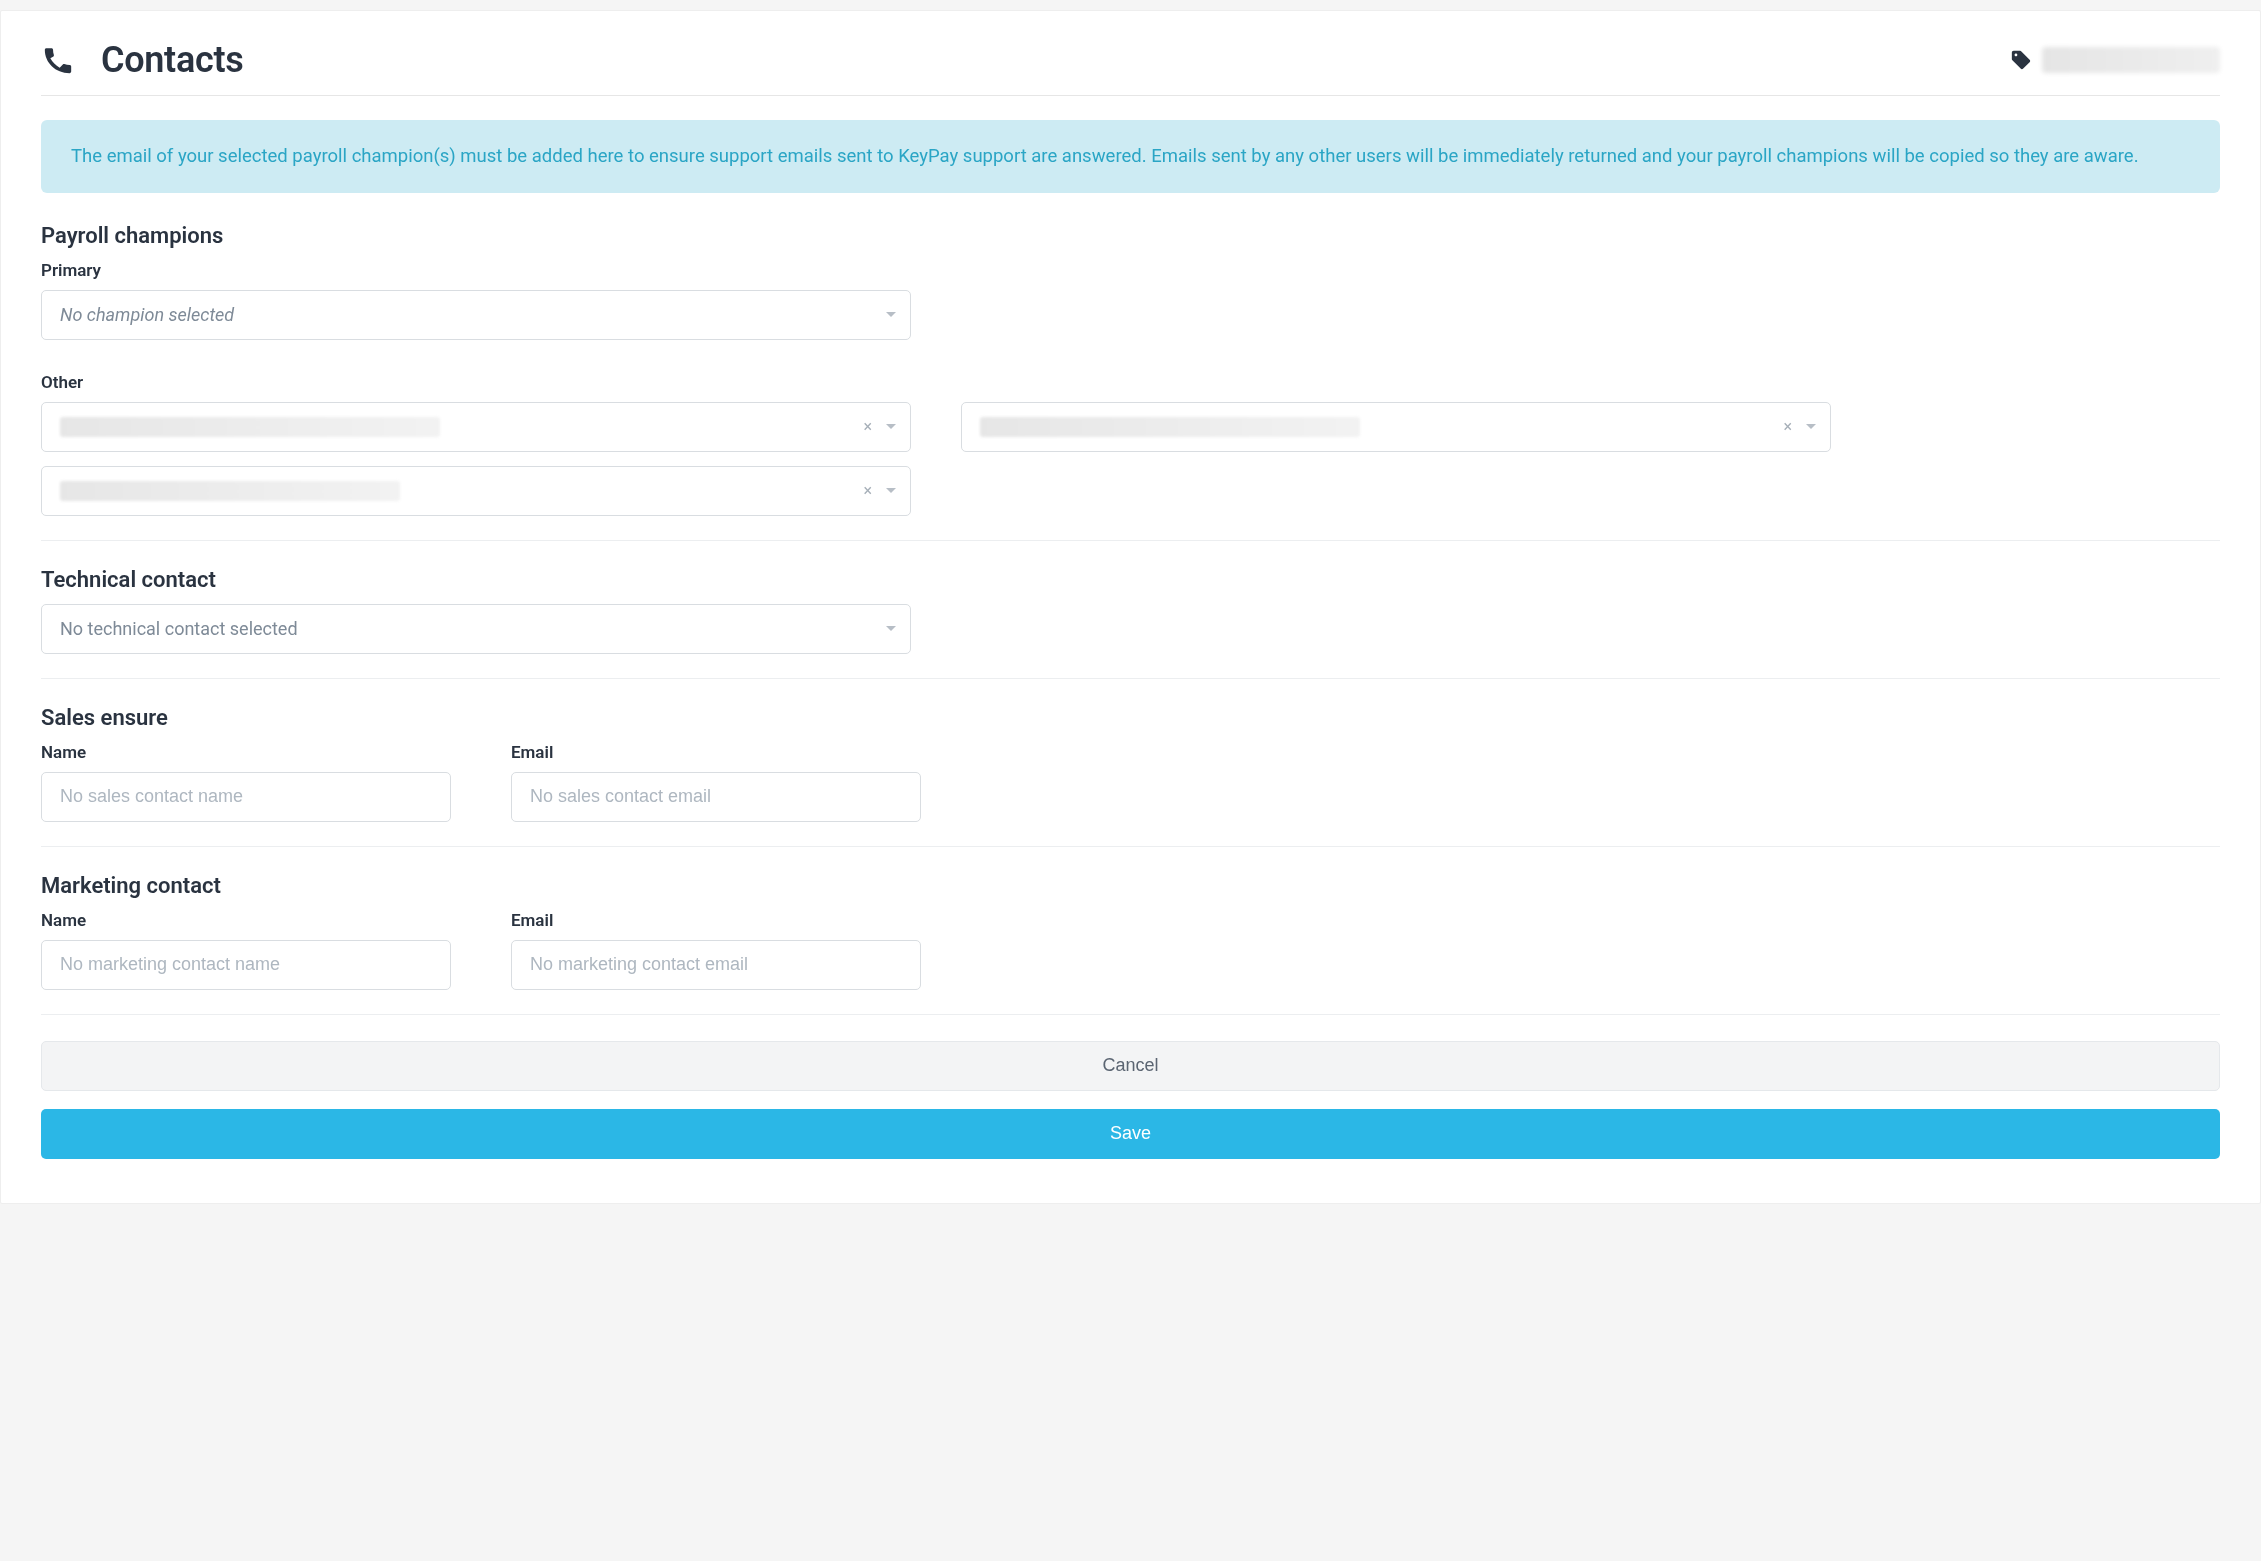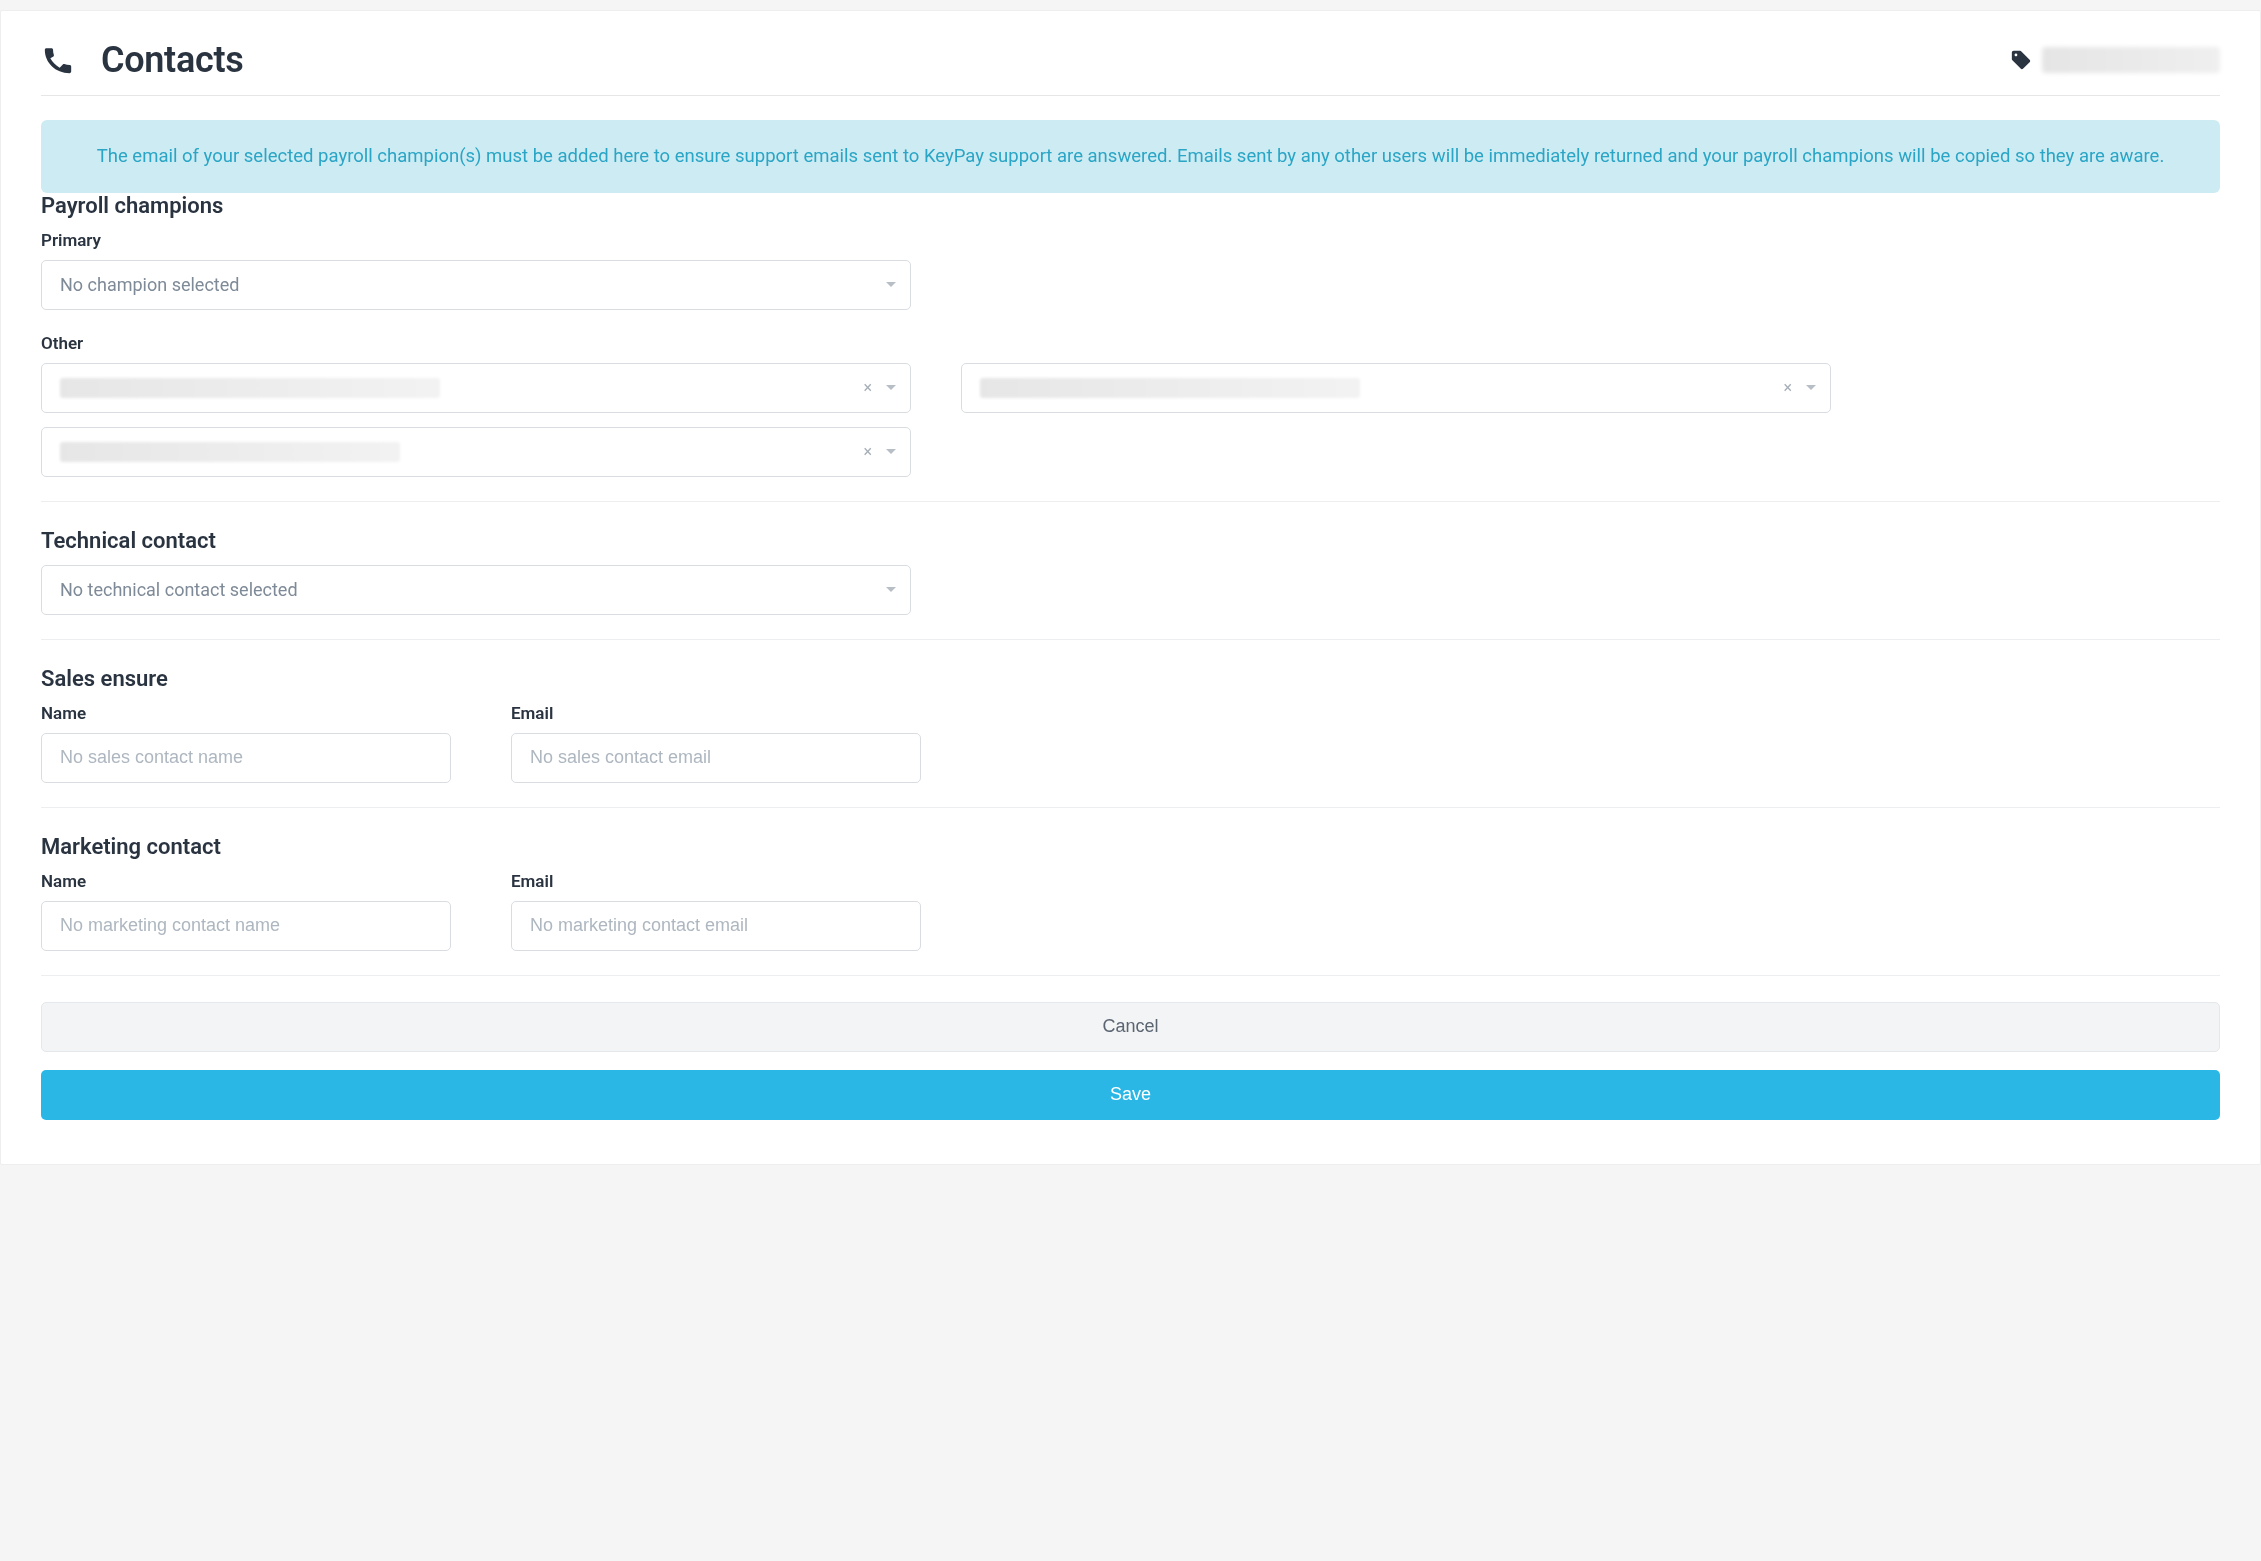--- a/index.html
+++ b/index.html
@@ -56,21 +56,21 @@
     filter: blur(2px);
   }
 
   .info-banner {
     background: #cdebf3;
     color: #2aa5c5;
     padding: 22px 30px;
     border-radius: 6px;
     font-size: 18.5px;
     line-height: 1.55;
-    text-align: center;
+    margin-bottom: 30px;
   }
 
   .section { margin-bottom: 10px; }
   .section h2 {
     font-size: 22px;
     font-weight: 600;
     color: #2a3340;
     margin-bottom: 12px;
   }
   .section-divider {
@@ -171,21 +171,21 @@
   .btn-secondary {
     background: #f3f4f5;
     color: #5b6572;
     border-color: #e5e8eb;
   }
   .btn-primary {
     background: #2bb7e6;
     color: #fff;
   }
 
-  .mb-20 { margin-bottom: 23px; }
+  .mb-20 { margin-bottom: 32px; font-style: italic; }
   .mb-14 { margin-bottom: 14px; }
 </style>
 </head>
 <body>
 
 <div class="card">
 
   <div class="header-row">
     <div class="title">
       <svg class="phone-icon" viewBox="0 0 24 24">

